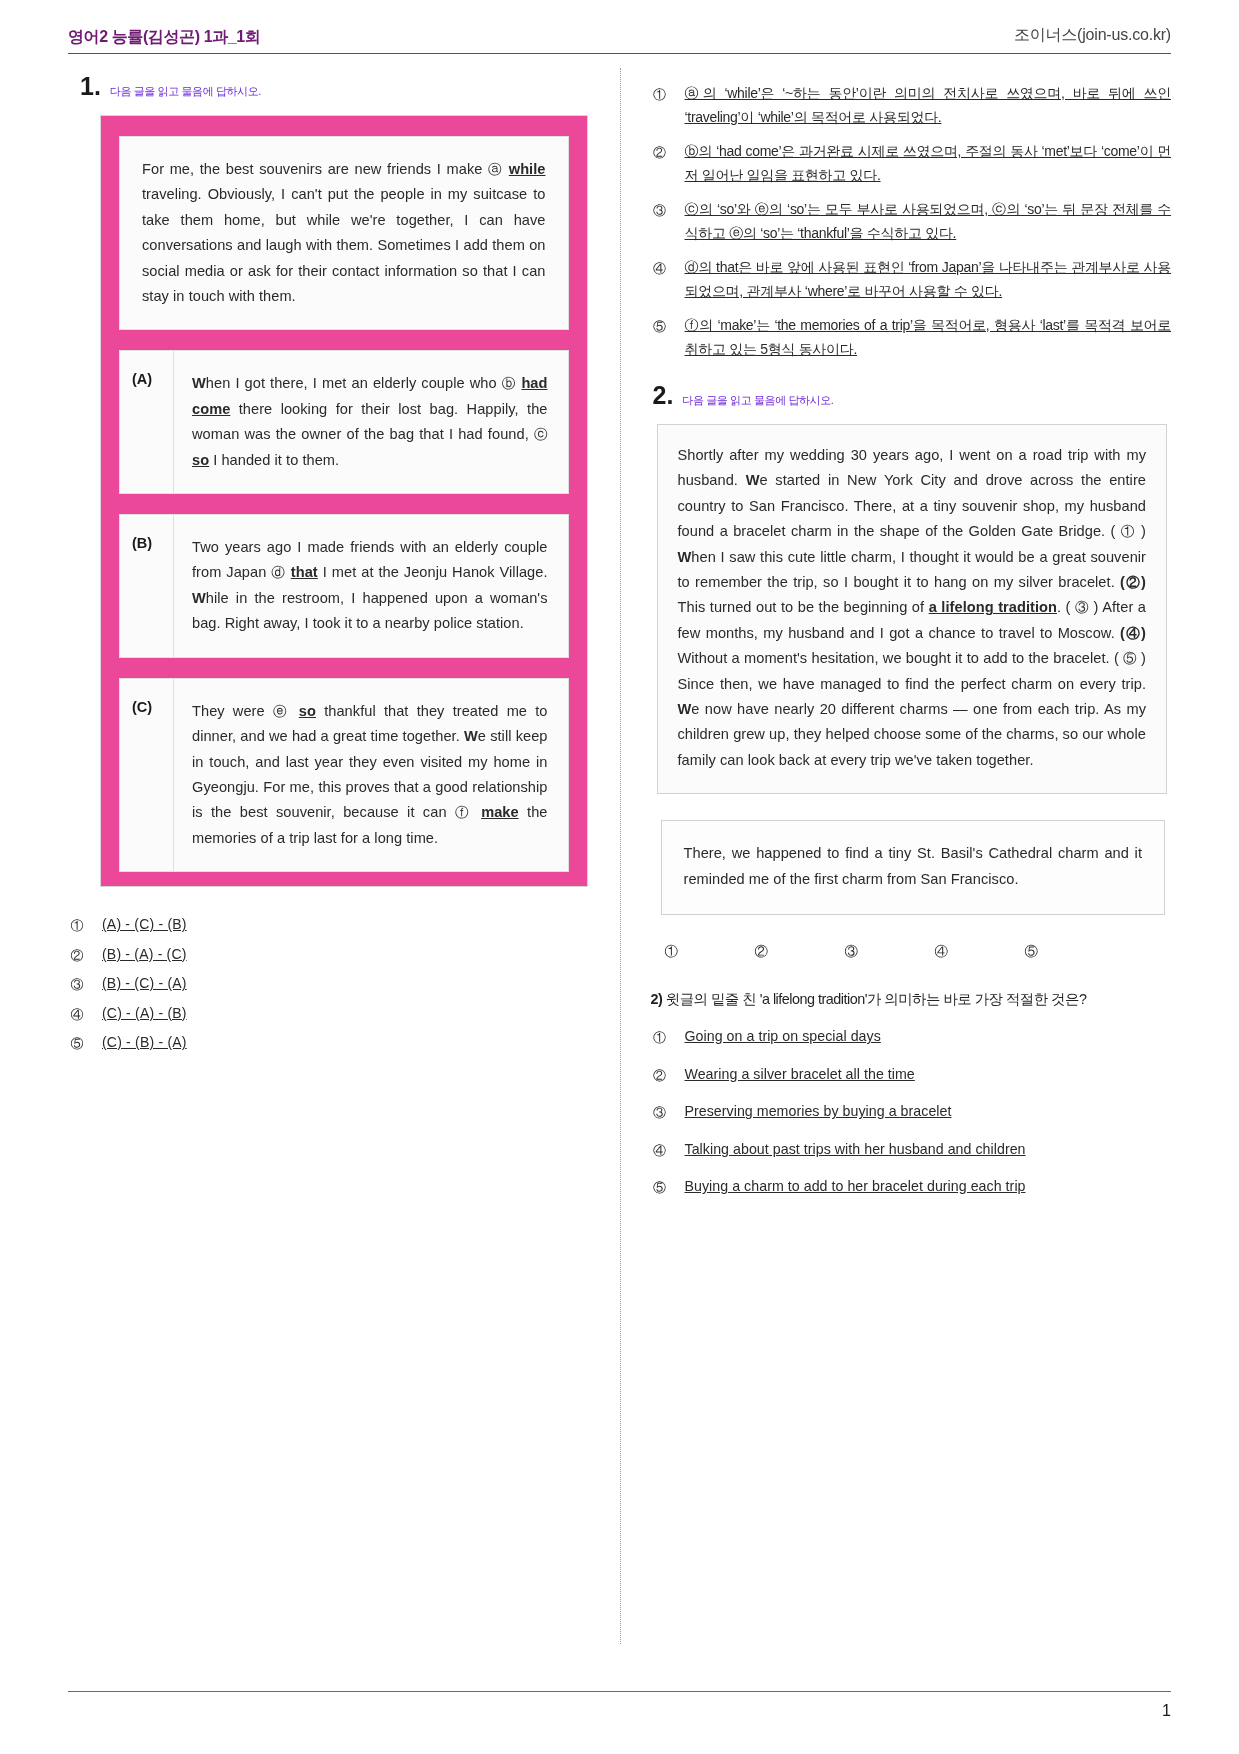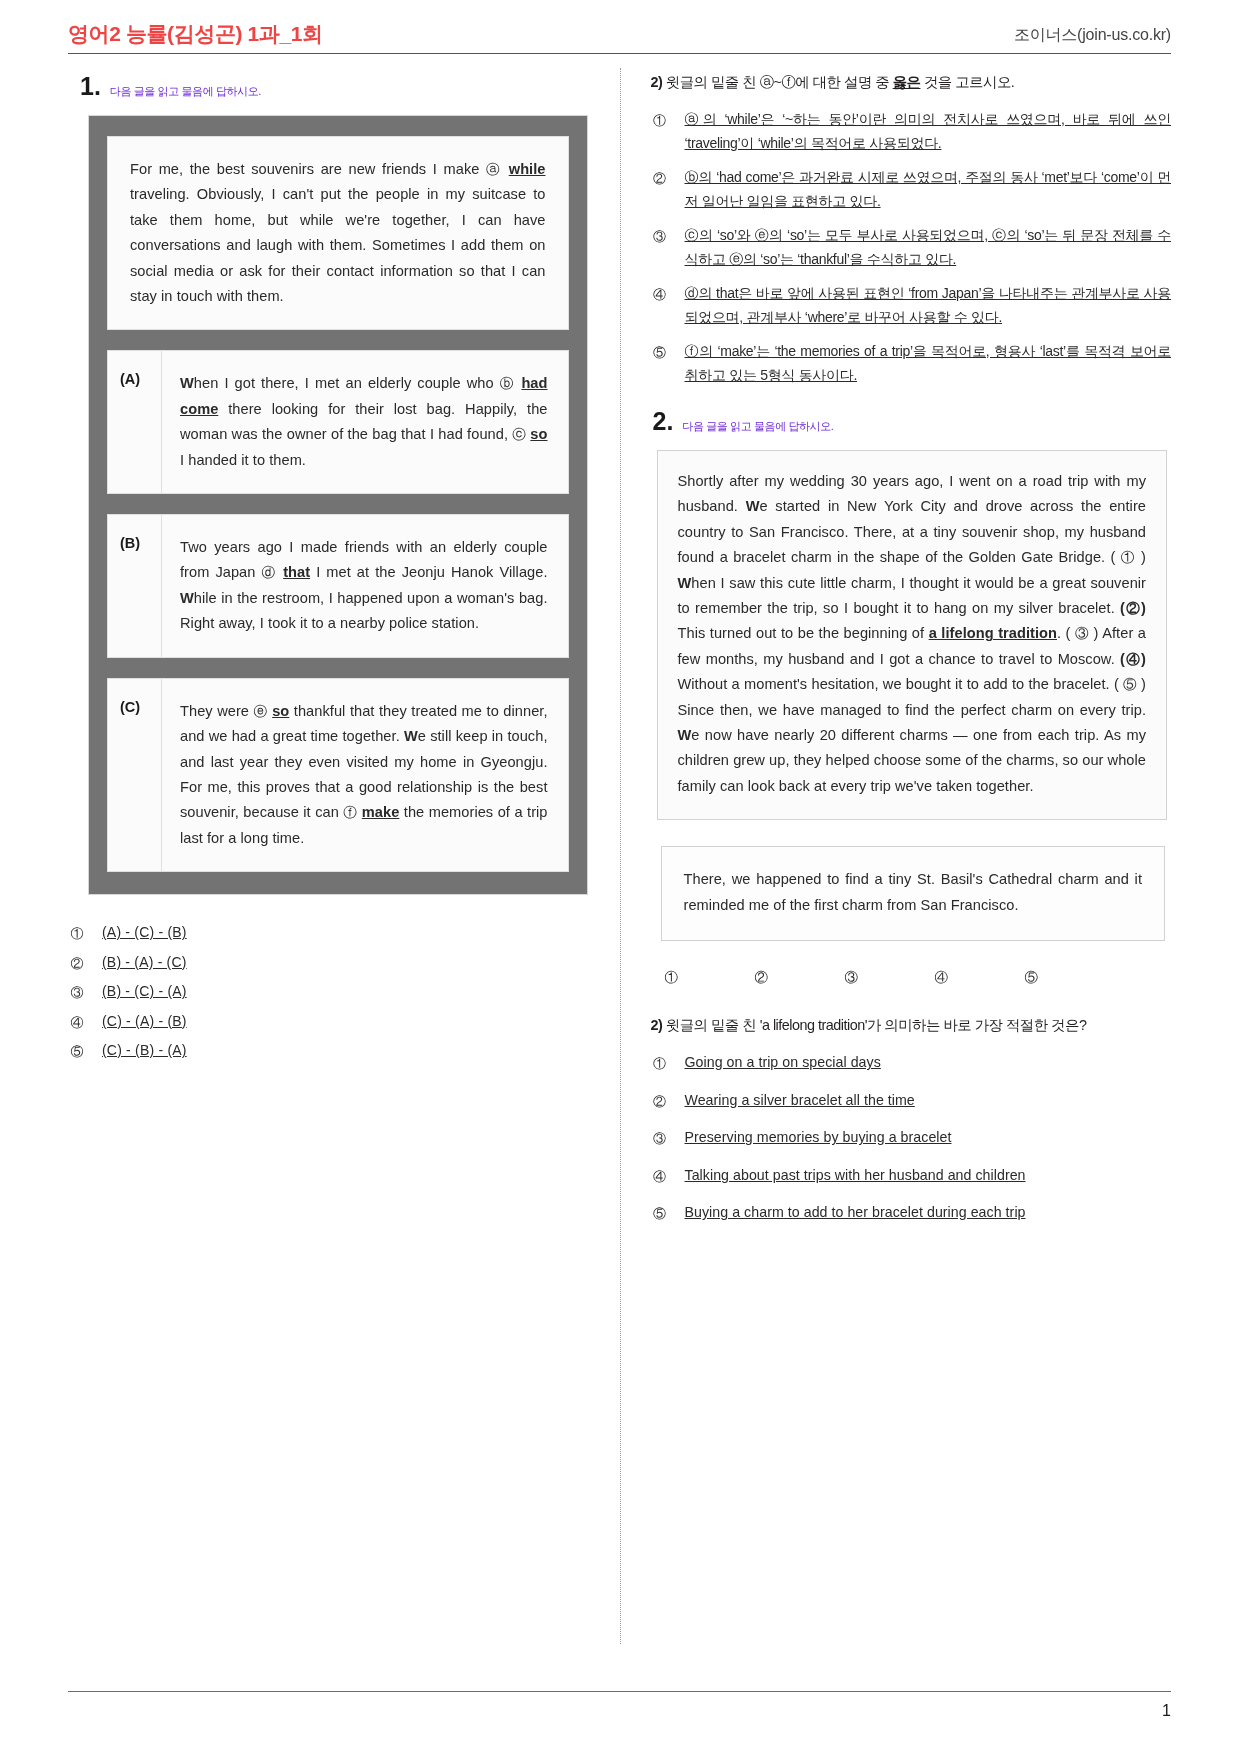--- a/index.html
+++ b/index.html
@@ -25,24 +25,24 @@
   
   .page-header {
     display: flex;
     align-items: flex-end;
     justify-content: space-between;
     height: 54px;
     padding-top: 26px;
     border-bottom: 1.3px solid #555;
   }
   .header-title {
-    font-size: 21px;
+    font-size: 16px;
     font-weight: bold;
     letter-spacing: -0.4px;
-    color: #ef4444;
+    color: #701a75;
     padding-bottom: 5px;
   }
   .header-brand {
     font-size: 16px;
     color: #444;
     letter-spacing: -0.2px;
     padding-bottom: 7px;
   }
 
   
@@ -73,23 +73,23 @@
   }
   .sec-text {
     font-size: 11px;
     letter-spacing: -0.4px;
     color: #6d28d9;
   }
 
   
   .outer-frame {
     border: 1px solid #d6d6d6;
-    background: #737373;
-    padding: 20px 18px 22px 18px;
-    margin-left: 20px;
+    background: #ec4899;
+    padding: 20px 18px 14px 18px;
+    margin-left: 32px;
     margin-right: 6px;
   }
   .inner-box {
     border: 1px solid #e0e0e0;
     background: #fbfbfb;
     padding: 20px 22px;
     margin-bottom: 20px;
   }
   .inner-box:last-child { margin-bottom: 0; }
 
@@ -291,21 +291,20 @@
             <div class="ctext">(C) - (B) - (A)</div>
           </div>
         </div>
       </div>
 
     </div>
 
     <div class="col col-right">
 
       <div class="question" style="margin-top:2px">
-        <div class="q-stem"><span class="qnum">2)</span> <span>윗글의 밑줄 친 ⓐ~ⓕ에 대한 설명 중 </span><u>옳은</u><span> 것을 고르시오.</span></div>
         <div class="choices choices-ko">
           <div class="choice">
             <div class="marker">①</div>
             <div class="ctext">ⓐ의 ‘while’은 ‘~하는 동안’이란 의미의 전치사로 쓰였으며, 바로 뒤에 쓰인 ‘traveling’이 ‘while’의 목적어로 사용되었다.</div>
           </div>
           <div class="choice">
             <div class="marker">②</div>
             <div class="ctext">ⓑ의 ‘had come’은 과거완료 시제로 쓰였으며, 주절의 동사 ‘met’보다 ‘come’이 먼저 일어난 일임을 표현하고 있다.</div>
           </div>
           <div class="choice">

